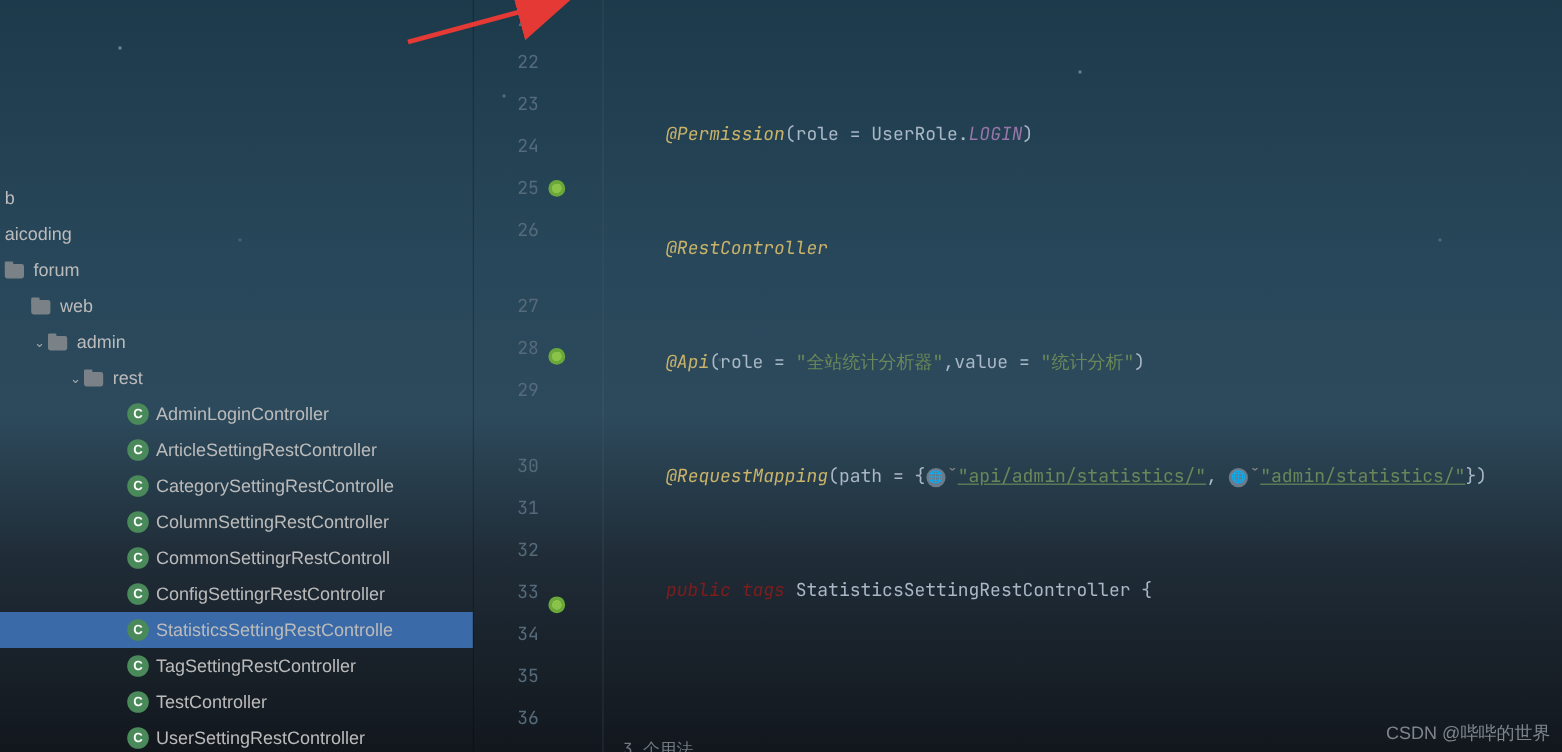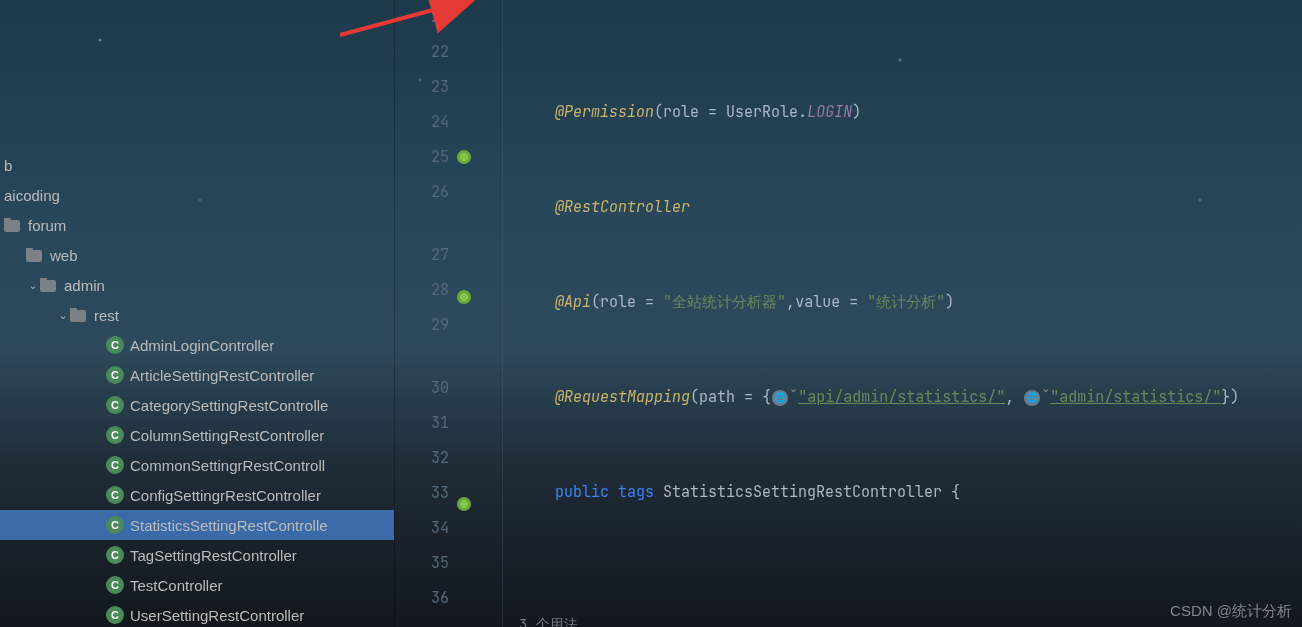--- a/index.html
+++ b/index.html
@@ -29,21 +29,21 @@
 
 .editor{flex:1;display:flex;height:100%;position:relative}
 .gutter{width:62px;text-align:right;padding-right:8px;box-sizing:border-box;color:#556a7a;user-select:none}
 .gicons{width:18px;position:relative}
 .line{height:35px;line-height:35px}
 .lh-small{height:28px;line-height:28px}
 .code{flex:1;white-space:pre;position:relative;padding-left:8px}
 .code .row{height:35px;line-height:35px}
 .code .row.sm{height:28px;line-height:28px}
 .k-anno{color:#c9b36a;font-style:italic}
-.k-kw{color:#3b82f6;}
+.k-kw{color:#7f1d1d;font-style:italic}
 .k-type{color:#a9b7c6}
 .k-str{color:#6a8759}
 .k-param{color:#a9b7c6}
 .k-gray{color:#808080}
 .k-hint{color:#707a80;font-size:14px}
 .earth{display:inline-flex;align-items:center;justify-content:center;width:16px;height:16px;
   border-radius:50%;background:#6b7b8a;color:#ddd;font-size:10px;vertical-align:middle;margin:0 1px}
 .uline{text-decoration:underline}
 .arrow{position:absolute;left:340px;top:-20px;width:160px;height:60px;pointer-events:none;z-index:5}
 .arrow svg{overflow:visible}
@@ -223,13 +223,13 @@
   <svg width="160" height="60">
     <defs>
         <marker id="ah" markerWidth="12" markerHeight="12" refX="10" refY="6" orient="auto">
       <path d="M0,0 L12,6 L0,12 z" fill="#e53935"></path>
         </marker>
       </defs>
     <line x1="0" y1="55" x2="130" y2="20" stroke="#e53935" stroke-width="4" marker-end="url(#ah)"></line>
   </svg>
 </div>
 
-<div class="watermark">CSDN @统计分析</div>
+<div class="watermark">CSDN @哔哔的世界</div>
 
 </body></html>

